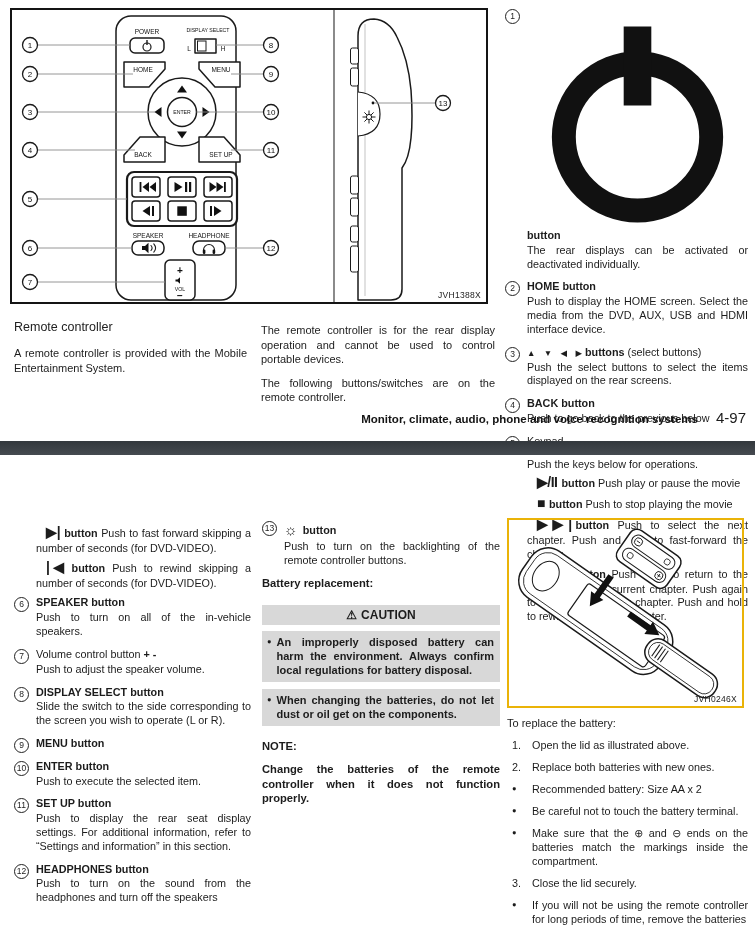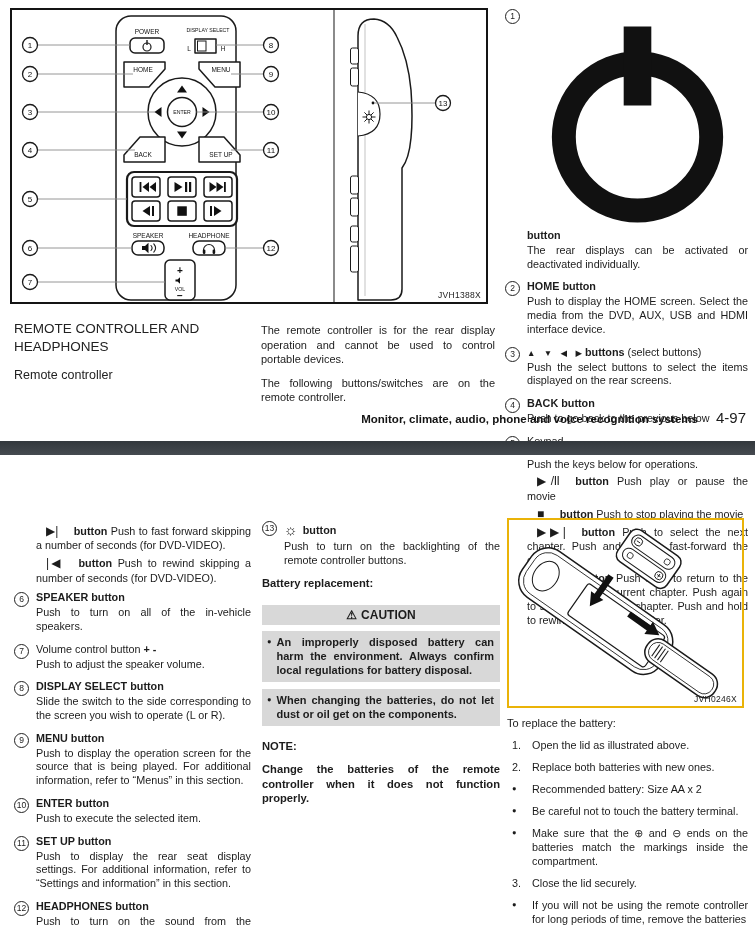--- a/index.html
+++ b/index.html
@@ -39,21 +39,21 @@
   .h1{font-size:13.5px;line-height:1.3;margin:0 0 13px 0;font-weight:400;color:#222;}
   .h2{font-size:12.5px;margin:0 0 12px 0;font-weight:400;color:#222;}
   p.body{font-size:11px;line-height:1.32;text-align:justify;margin:0 0 9px 0;}
 
   .item{position:relative;padding-left:22px;margin-bottom:9px;font-size:10.8px;line-height:1.28;}
   .cnum{position:absolute;left:0;top:1px;width:13px;height:13px;border:1px solid #222;
         border-radius:50%;font-size:8.5px;line-height:13px;text-align:center;background:#fff;}
   .ititle b{font-weight:700;}
   .idesc{margin:1px 0 0 0;text-align:justify;}
   .subp{margin:3px 0 0 0;text-align:justify;text-indent:10px;}
-  .micon{font-size:12px;font-weight:400;letter-spacing:-.5px;margin-right:16px;white-space:nowrap;}
+  .micon{font-size:14px;font-weight:700;letter-spacing:-.5px;margin-right:4px;white-space:nowrap;}
   .sel-icons{font-size:8.5px;word-spacing:6px;margin-right:3px;}
   .pwr-svg{vertical-align:-1px;margin-right:4px;}
   .sun{font-size:15px;font-weight:700;margin-right:5px;vertical-align:-1px;}
 
   .bold-lead{font-size:11.2px;font-weight:700;margin:2px 0 8px 0;}
   .caution{margin:16px 0 10px 0;}
   .caution-head{background:#d8d8d8;text-align:center;font-weight:700;font-size:12px;
                 padding:3px 0;margin-bottom:6px;}
   .warn{margin-right:4px;font-size:12px;}
   .cbullet{background:#d8d8d8;padding:4px 6px 5px 4px;margin-bottom:7px;display:flex;}
@@ -291,22 +291,22 @@
       <span class="ititle">Keypad</span>
       <p class="idesc" style="margin-top:9px">Push the keys below for operations.</p>
       <p class="subp"><span class="micon">▶/II</span><b>button</b> <span>Push play or pause the movie</span></p>
       <p class="subp"><span class="micon">■</span><b>button</b> <span>Push to stop playing the movie</span></p>
       <p class="subp"><span class="micon">▶▶|</span><b>button</b> <span>Push to select the next chapter. Push and hold to fast-forward the chapter.</span></p>
       <p class="subp"><span class="micon">|◀◀</span><b>button</b> <span>Push once to return to the beginning of the current chapter. Push again to select the previous chapter. Push and hold to rewind the current chapter.</span></p>
     </div>
   </div>
 
   <div id="below-left">
-    <h1 class="h1">REMOTE CONTROLLER AND HEADPHONES</h1>
     <h2 class="h2">Remote controller</h2>
+    <p class="body">A remote controller is provided with the Mobile Entertainment System.</p>
   </div>
   <div id="below-mid">
     <p class="body">The remote controller is for the rear display operation and cannot be used to control portable devices.</p>
     <p class="body">The following buttons/switches are on the remote controller.</p>
   </div>
 
   <div id="footer-top">
     <span class="footer-txt">Monitor, climate, audio, phone and voice recognition systems</span><span class="footer-page">4-97</span>
   </div>
 
@@ -328,21 +328,20 @@
       <p class="idesc">Push to adjust the speaker volume.</p>
     </div>
     <div class="item">
       <span class="cnum">8</span>
       <span class="ititle"><b>DISPLAY SELECT button</b></span>
       <p class="idesc">Slide the switch to the side corresponding to the screen you wish to operate (L or R).</p>
     </div>
     <div class="item">
       <span class="cnum">9</span>
       <span class="ititle"><b>MENU button</b></span>
-      <p class="idesc">Push to display the operation screen for the source that is being played. For additional information, refer to “Menus” in this section.</p>
     </div>
     <div class="item">
       <span class="cnum">10</span>
       <span class="ititle"><b>ENTER button</b></span>
       <p class="idesc">Push to execute the selected item.</p>
     </div>
     <div class="item">
       <span class="cnum">11</span>
       <span class="ititle"><b>SET UP button</b></span>
       <p class="idesc">Push to display the rear seat display settings. For additional information, refer to “Settings and information” in this section.</p>

